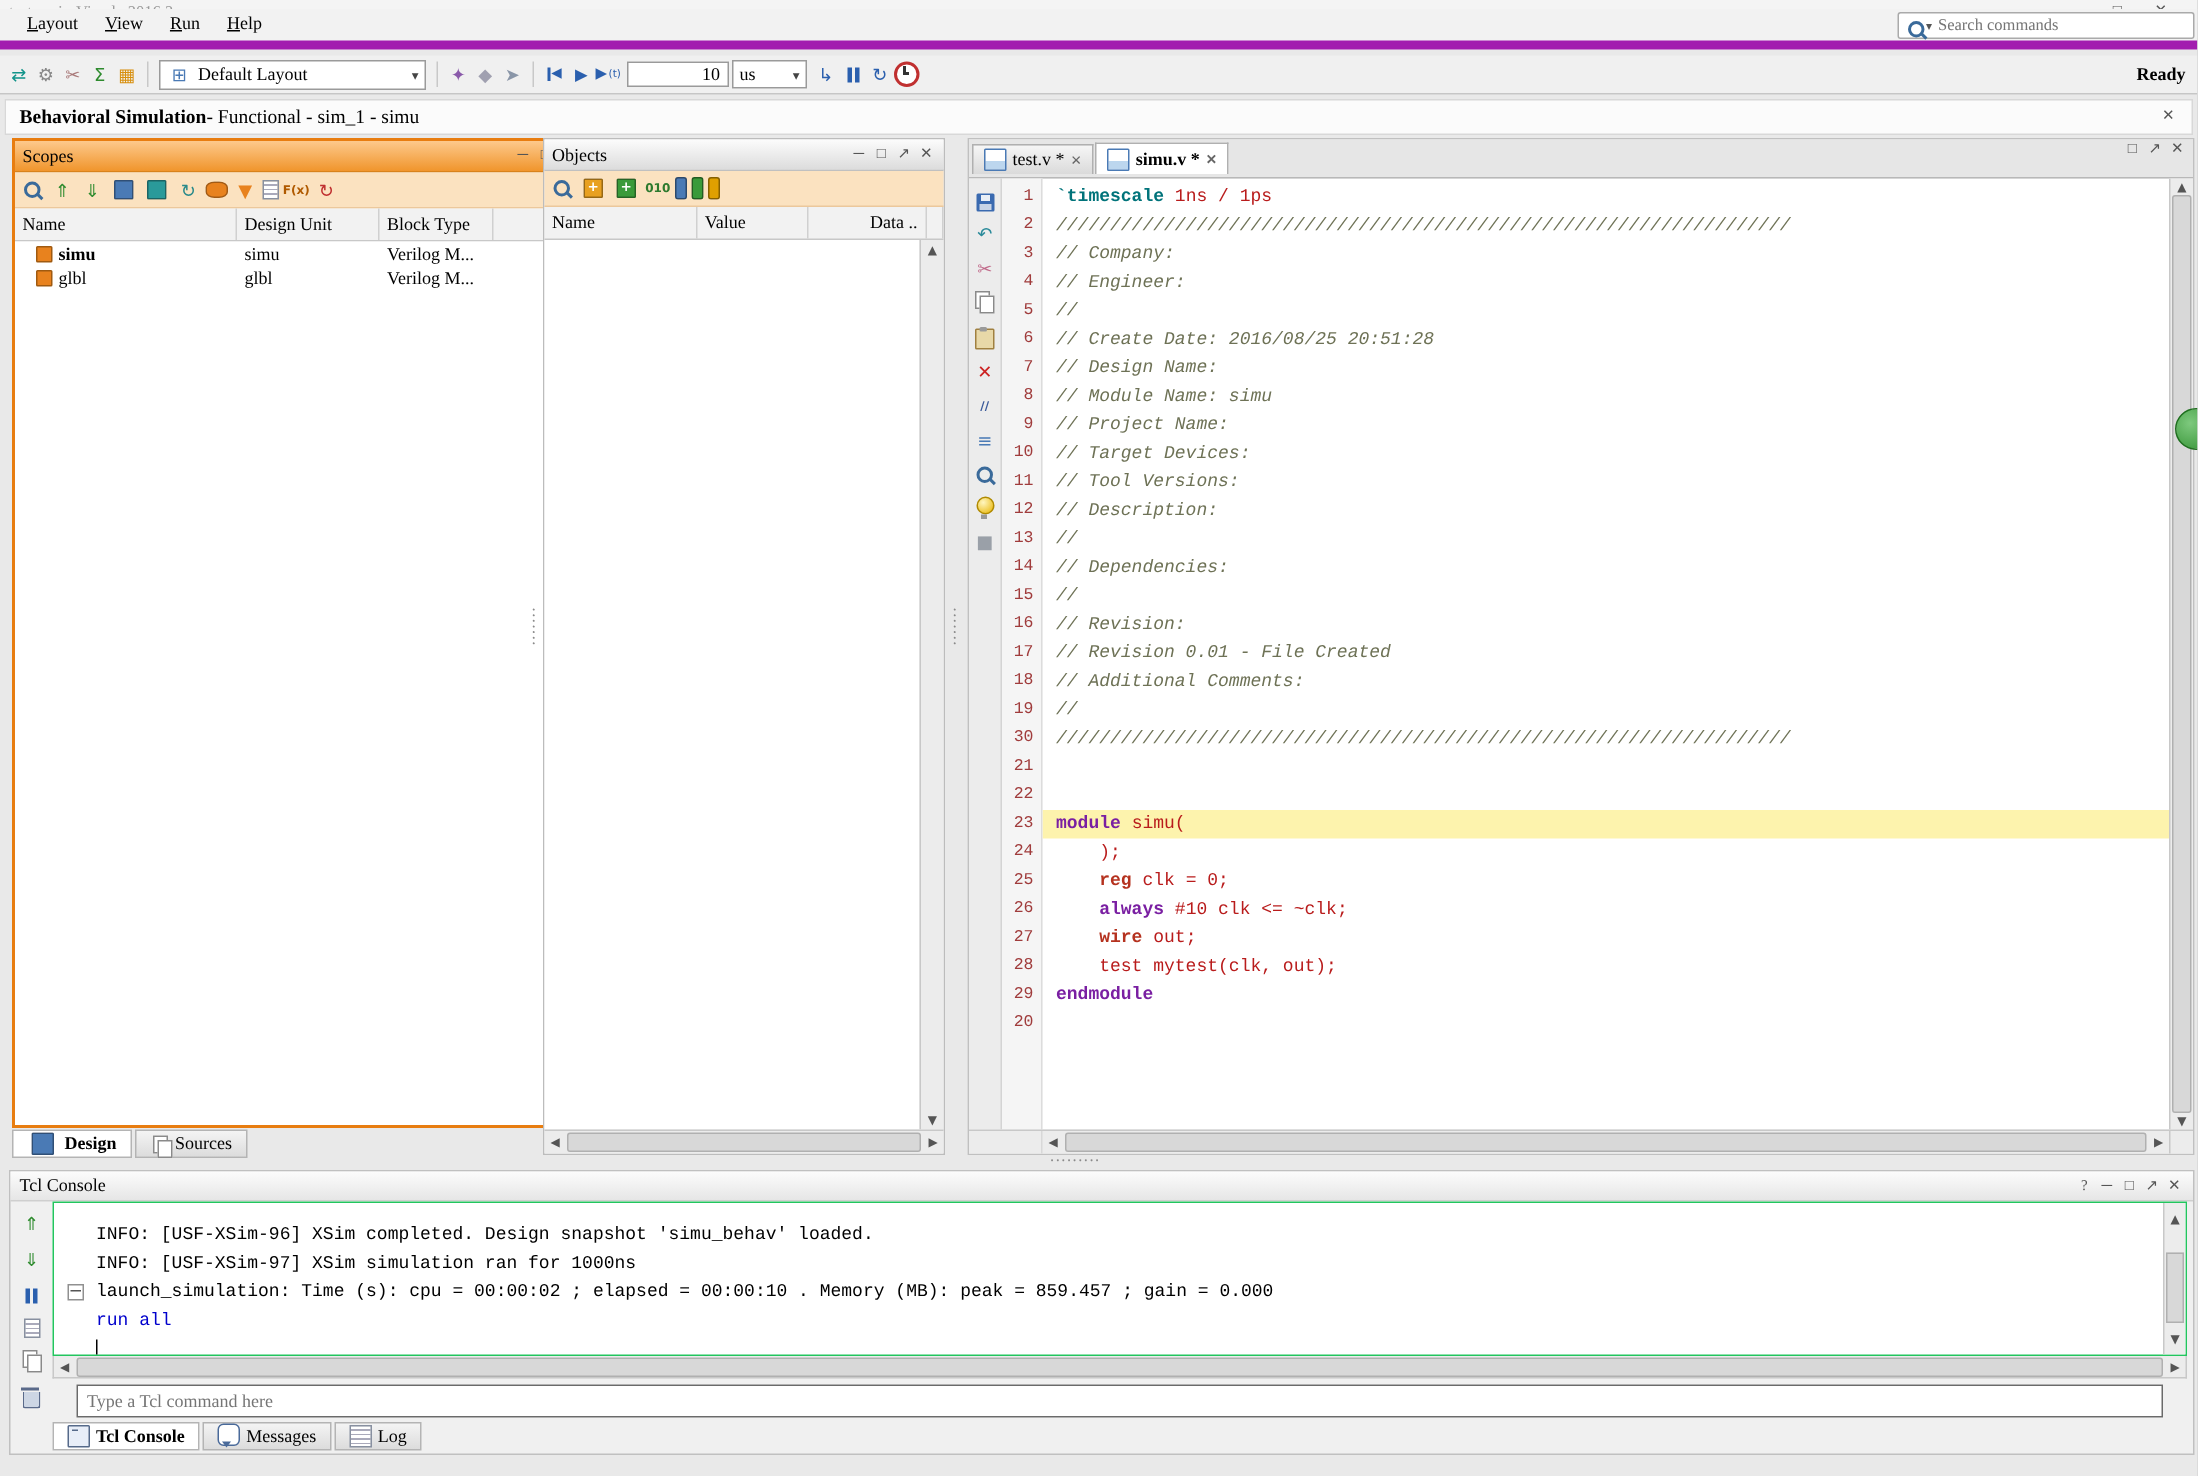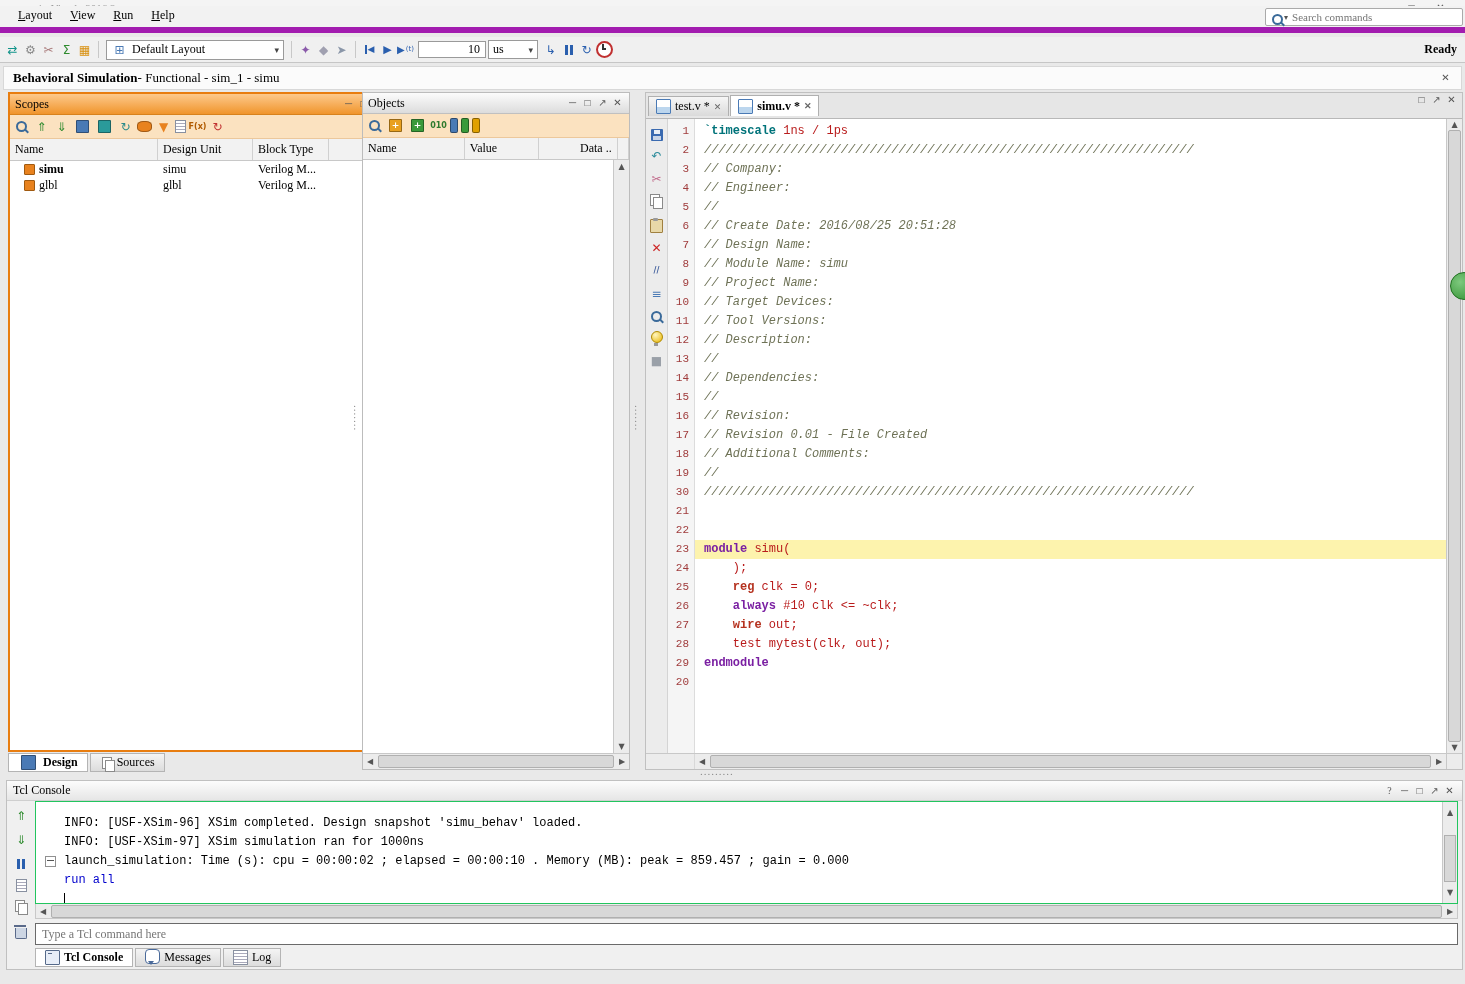--- a/index.html
+++ b/index.html
@@ -160,21 +160,21 @@
   .tline{display:flex;height:19px;align-items:center}
   .tgut{width:28px;flex:none;display:flex;justify-content:center;align-items:center}
   .t-info{color:#000;white-space:pre}
   .t-command{color:#0000cc;white-space:pre}
   .caret-bar{display:inline-block;width:1px;height:13px;background:#000}
   .tcl-vscroll{position:absolute;right:0;top:0;bottom:0;width:14px;background:#ececec;border-left:1px solid #c8c8c8;
                display:flex;flex-direction:column;align-items:center;padding:1px 0}
   .vspace{flex:1}
   .vthumb{width:10px;height:45px;background:#d8d8d8;border:1px solid #b0b0b0;margin:1px 0}
   .tcl-hscroll{height:14px;background:#ececec;border:1px solid #c8c8c8;border-top:none;display:flex;align-items:center;flex:none}
-  .tcl-input{height:20px;margin:4px 0 3px;border:1px solid #6a6a6a;background:#fff;display:flex;align-items:center;flex:none}
+  .tcl-input{height:20px;margin:4px 16px 3px;border:1px solid #6a6a6a;background:#fff;display:flex;align-items:center;flex:none}
   .tcl-input input{border:none;outline:none;flex:1;font:12px "Liberation Serif",serif;color:#888;padding:0 6px;background:transparent}
   .tcl-tabs{height:19px;display:flex;gap:2px;flex:none;margin-bottom:2px}
 
   
   .grip-h{position:absolute;left:700px;top:765px;color:#8a8a8a;font-size:11px;letter-spacing:1px}
   .grip-h::after{content:'.........'}
   .grip-v{position:absolute;color:#8a8a8a;font-size:11px;letter-spacing:1px;writing-mode:vertical-rl}
   .grip-v::after{content:'.......'}
   .float-green{position:absolute;right:-13px;top:272px;width:26px;height:26px;border-radius:50%;
                background:radial-gradient(circle at 35% 35%,#7ec97e,#2f8f2f);border:1px solid #1f6f1f}

